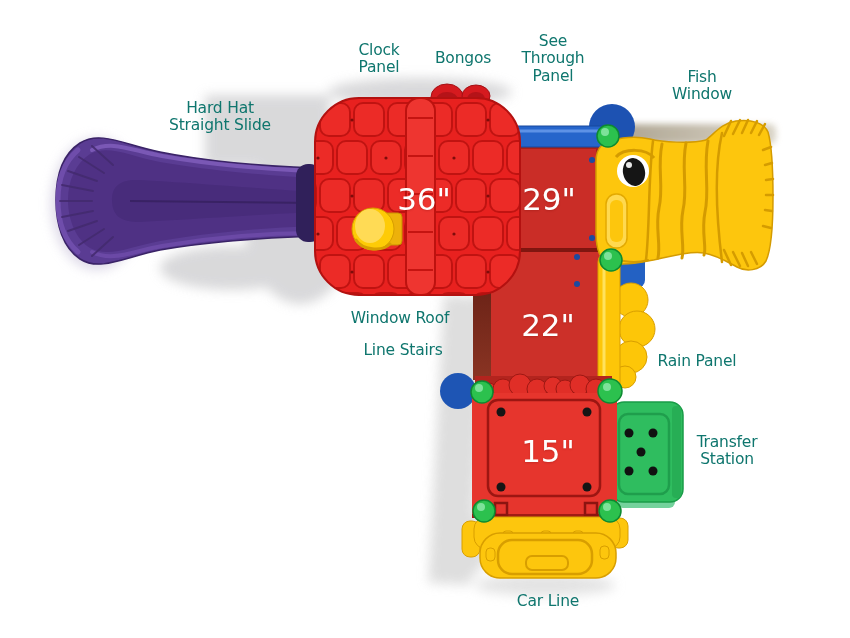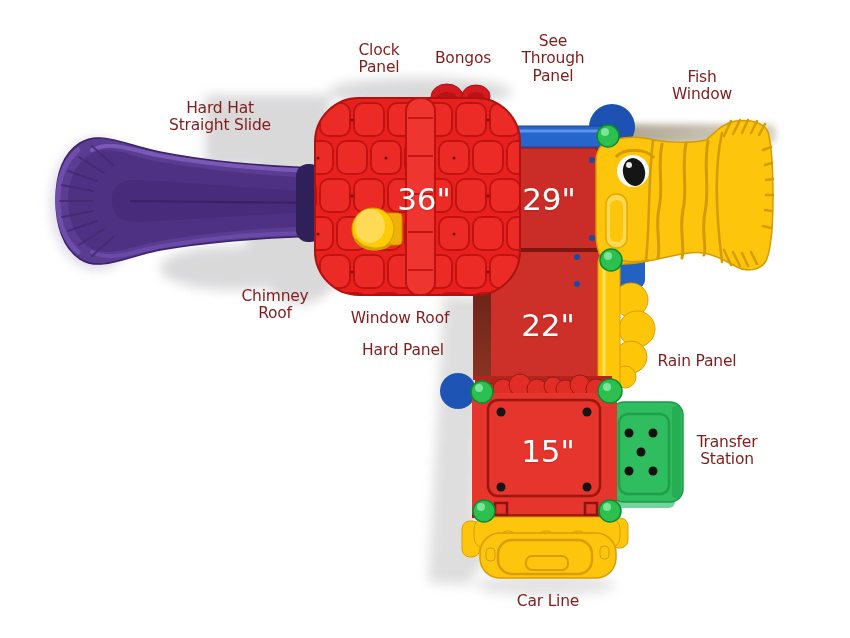--- a/index.html
+++ b/index.html
@@ -3,21 +3,21 @@
 <meta charset="utf-8">
 <style>
   html,body{margin:0;padding:0;background:#fff;}
   .stage{
     position:relative;width:850px;height:638px;background:#ffffff;overflow:hidden;
     font-family:"DejaVu Sans","Liberation Sans",sans-serif;
   }
   .stage svg{position:absolute;left:0;top:0;}
   .lbl{
     position:absolute;transform:translate(-50%,-50%);
-    color:#7f1d1d;font-size:15.5px;line-height:1.12;text-align:center;
+    color:#0f766e;font-size:15.5px;line-height:1.12;text-align:center;
     white-space:pre-line;letter-spacing:-0.2px;
   }
   .dim{
     position:absolute;transform:translate(-50%,-50%);
     color:#ffffff;font-size:31px;letter-spacing:0px;
     text-shadow:0 1px 2px rgba(120,10,8,.25);
   }
 </style>
 </head>
 <body>
@@ -280,22 +280,20 @@
 <div class="lbl" style="left:220px;top:117px">Hard Hat
 Straight Slide</div>
 <div class="lbl" style="left:379px;top:59px">Clock
 Panel</div>
 <div class="lbl" style="left:463px;top:59px">Bongos</div>
 <div class="lbl" style="left:553px;top:59px">See
 Through
 Panel</div>
 <div class="lbl" style="left:702px;top:86px">Fish
 Window</div>
-<div class="lbl" style="left:275px;top:305px">Chimney
-Roof</div>
 <div class="lbl" style="left:400px;top:319px">Window Roof</div>
-<div class="lbl" style="left:403px;top:351px">Hard Panel</div>
+<div class="lbl" style="left:403px;top:351px">Line Stairs</div>
 <div class="lbl" style="left:697px;top:362px">Rain Panel</div>
 <div class="lbl" style="left:727px;top:451px">Transfer
 Station</div>
 <div class="lbl" style="left:548px;top:602px">Car Line</div>
 
 </div>
 
 </body></html>

